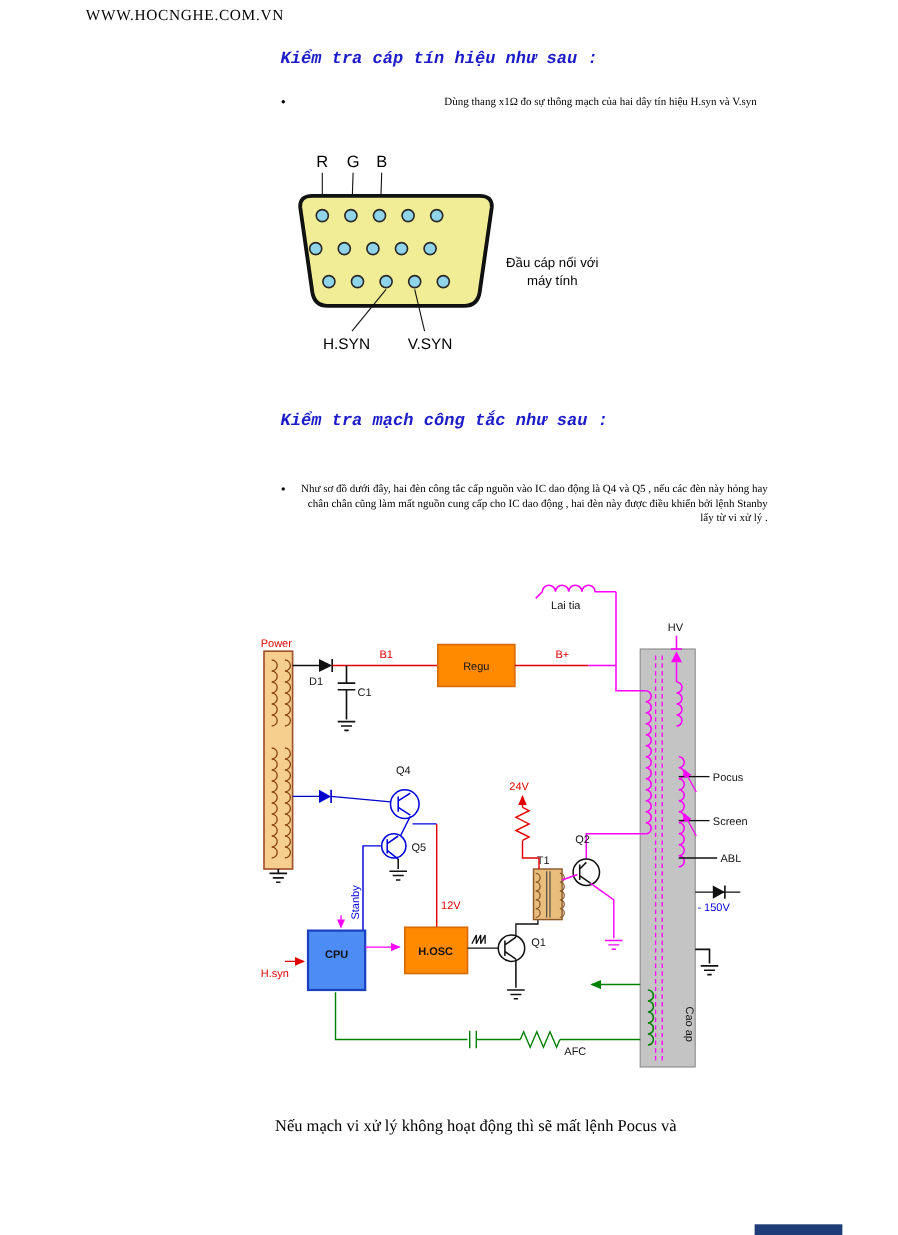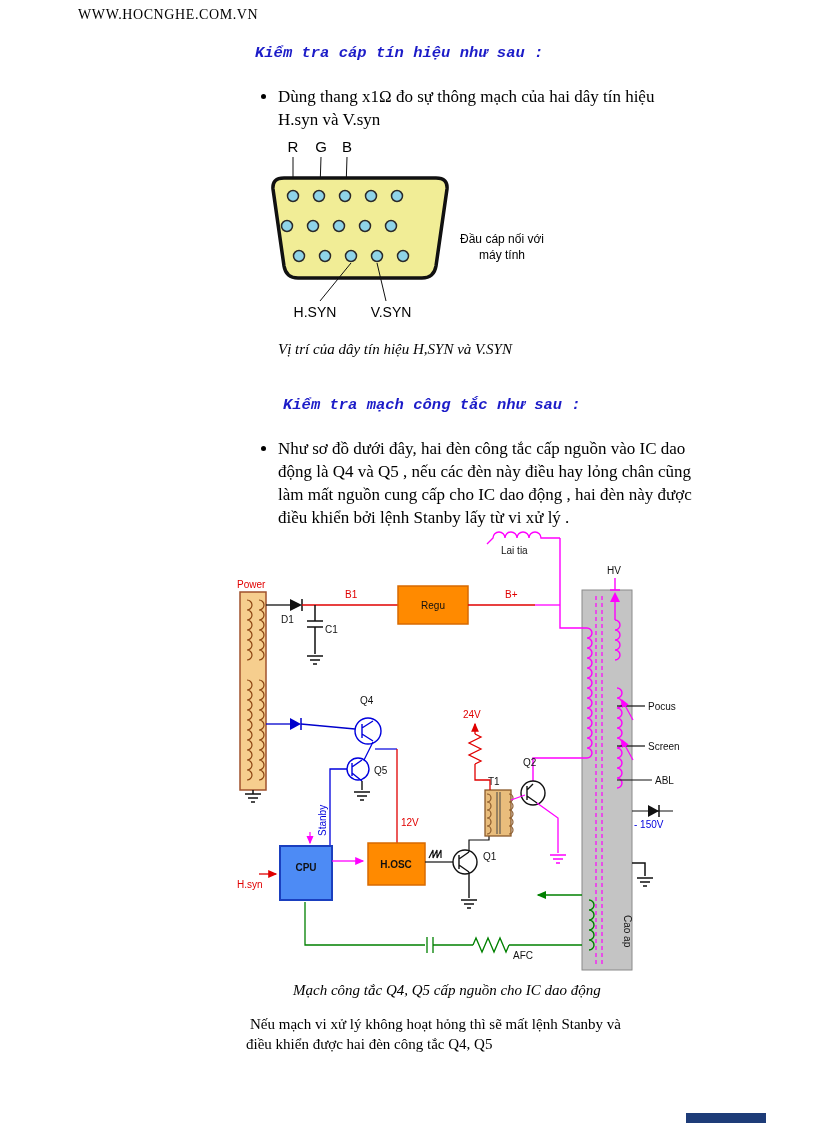--- a/index.html
+++ b/index.html
@@ -9,22 +9,22 @@
     background:#ffffff; overflow:hidden;
     font-family:"Liberation Serif", serif; color:#000;
   }
   .hdr { position:absolute; left:28px; top:7px; font-size:14px; letter-spacing:.6px; }
   .heading {
     position:absolute; left:205px; font-size:15.5px; font-weight:bold; font-style:italic;
     color:#1c1cc8;
     font-family:Liberation Mono, monospace;
   }
   .h1pos { top:44px; }
-  .h2pos { top:396px;margin-left:28px; }
-  .bullets { position:absolute; left:206px; list-style-type:disc; padding-left:22px; font-size:17px; line-height:1.35; }
+  .h2pos { top:373px; }
+  .bullets { position:absolute; left:196px; list-style-type:disc; padding-left:22px; font-size:10px; line-height:1.35;text-align:right; }
   .b1pos { top:86px; width:442px; }
   .b2pos { top:438px; width:452px; }
   .caption { position:absolute; font-style:italic; font-size:15px; }
   .cap1pos { left:228px; top:341px; }
   .cap2pos { left:243px; top:982px; }
   .fig { position:absolute; }
   .connector-fig { left:185px; top:136px; width:220px; height:200px; }
   .connector-note { position:absolute; left:399px; top:232px; width:106px; text-align:center;
     font-family:"Liberation Sans", sans-serif; font-size:12px; line-height:1.3; }
   .circuit-fig { left:185px; top:528px; width:460px; height:445px; }
@@ -87,26 +87,25 @@
       <g stroke="#111" stroke-width="1">
         <line x1="116" y1="127" x2="85" y2="165"></line>
         <line x1="142" y1="127" x2="151" y2="165"></line>
       </g>
       <text class="slabel" x="80" y="181" font-size="14" text-anchor="middle">H.SYN</text>
       <text class="slabel" x="156" y="181" font-size="14" text-anchor="middle">V.SYN</text>
     </svg>
   </div>
   <div class="connector-note">Đầu cáp nối với máy tính</div>
 
-  <div class="caption cap1pos">Vị trí của dây tín hiệu  H,SYN và V.SYN</div>
 
   <div class="heading h2pos">Kiểm tra mạch công tắc như sau :</div>
 
   <ul class="bullets b2pos">
-    <li>Như sơ đồ dưới đây, hai đèn công tắc cấp nguồn vào IC dao động là Q4 và Q5 , nếu các đèn này điều hay lỏng chân cũng làm mất nguồn cung cấp cho IC dao động , hai đèn này được điều khiển bởi lệnh Stanby lấy từ vi xử lý .</li>
+    <li>Như sơ đồ dưới đây, hai đèn công tắc cấp nguồn vào IC dao động là Q4 và Q5 , nếu các đèn này hỏng hay chân chân cũng làm mất nguồn cung cấp cho IC dao động , hai đèn này được điều khiển bởi lệnh Stanby lấy từ vi xử lý .</li>
   </ul>
 
   <div class="fig circuit-fig">
     <svg width="460" height="445" viewBox="0 0 460 445">
       <defs>
         <marker id="am" markerWidth="9" markerHeight="8" refX="6" refY="3" orient="auto">
             <path d="M0,0 L7,3 L0,6 Z" fill="#ff00ff"></path>
           </marker>
         <marker id="ar" markerWidth="9" markerHeight="8" refX="6" refY="3" orient="auto">
             <path d="M0,0 L7,3 L0,6 Z" fill="#e00000"></path>
@@ -286,23 +285,21 @@
         <path d="M70,374 L70,417 L190,417"></path>
         <path d="M192,409 L192,425 M198,409 L198,425"></path>
         <path d="M198,417 L238,417"></path>
         <path d="M238,417 l3,-7 l6,14 l6,-14 l6,14 l6,-14 l6,14 l3,-7"></path>
         <path d="M274,417 L347,417"></path>
         <text class="dlabel" x="278" y="431" stroke="none" fill="#006600">AFC</text>
       </g>
     </svg>
   </div>
 
-  <div class="caption cap2pos">Mạch công tắc Q4, Q5 cấp nguồn cho IC dao động</div>
 
   <div class="closing">
-    <div class="l1">Nếu mạch vi xử lý không hoạt hỏng thì sẽ mất lệnh Stanby và</div>
-    <div class="l3">điều khiển được hai đèn công tắc Q4, Q5</div>
+    <div class="l1">Nếu mạch vi xử lý không hoạt động thì sẽ mất lệnh Pocus và</div>
   </div>
 
   <div class="footer">XUANVINH</div>
   <div class="corner-bar"></div>
 
 </div>
 
 </body></html>

